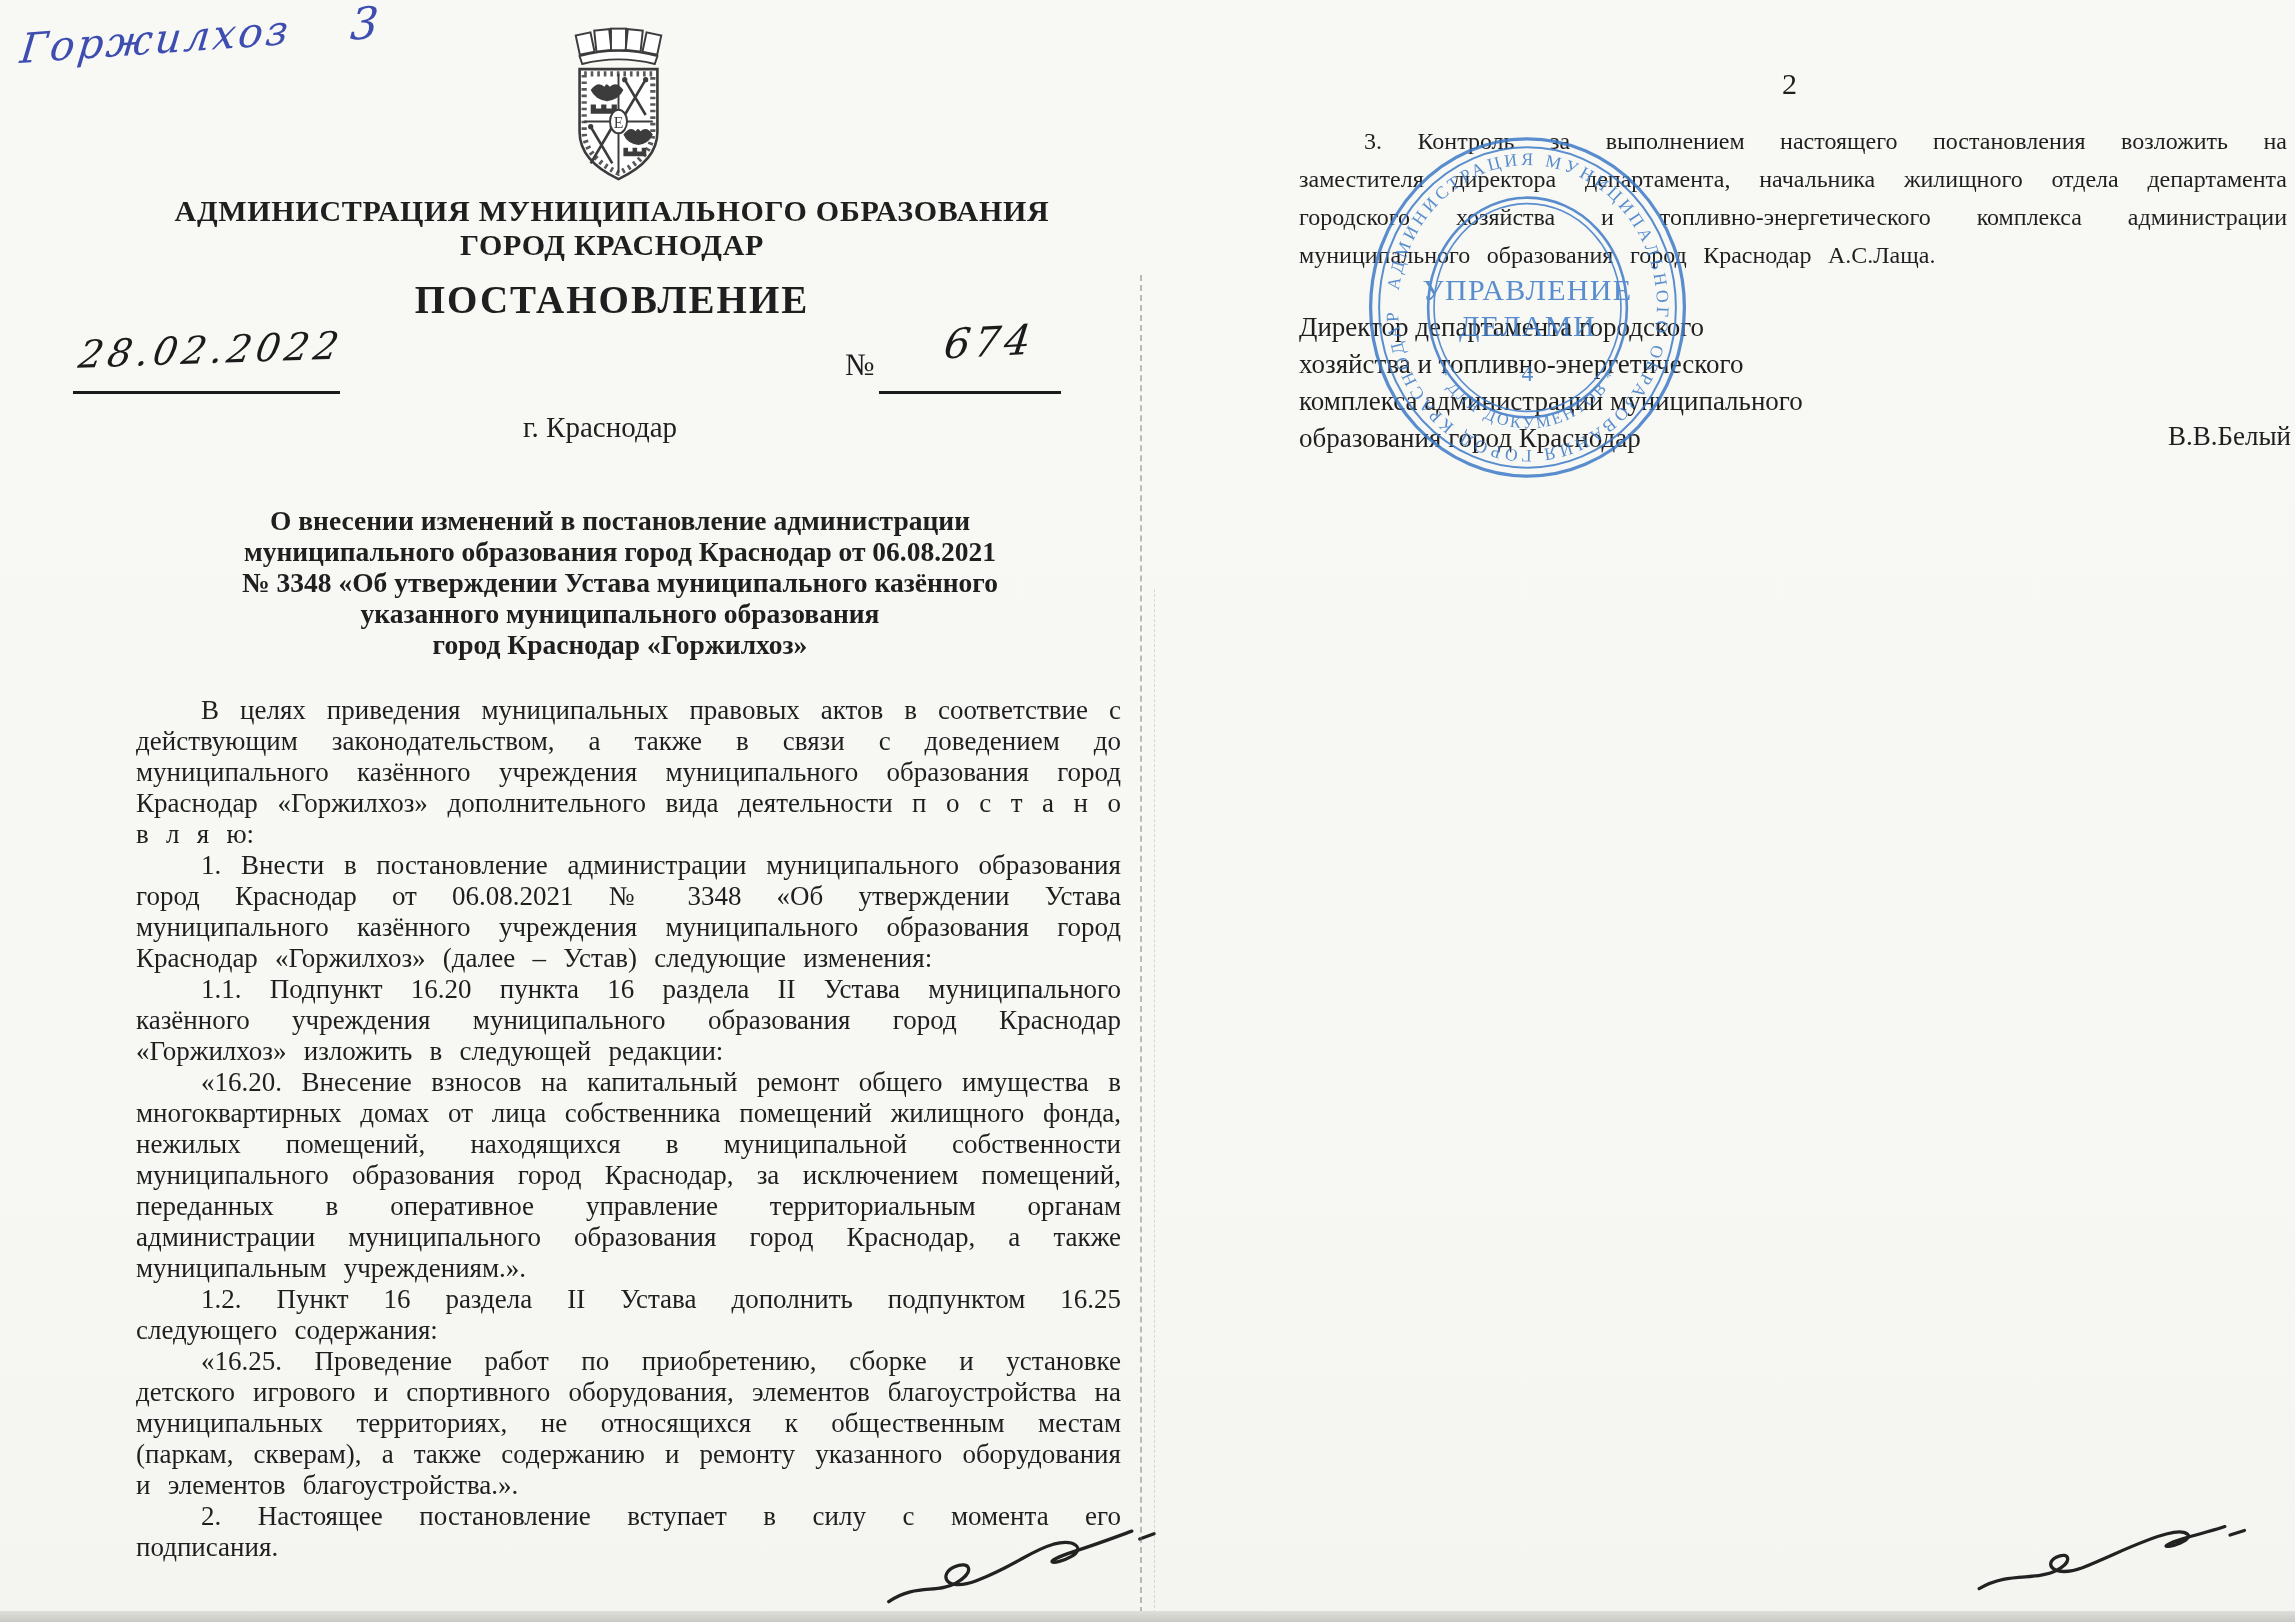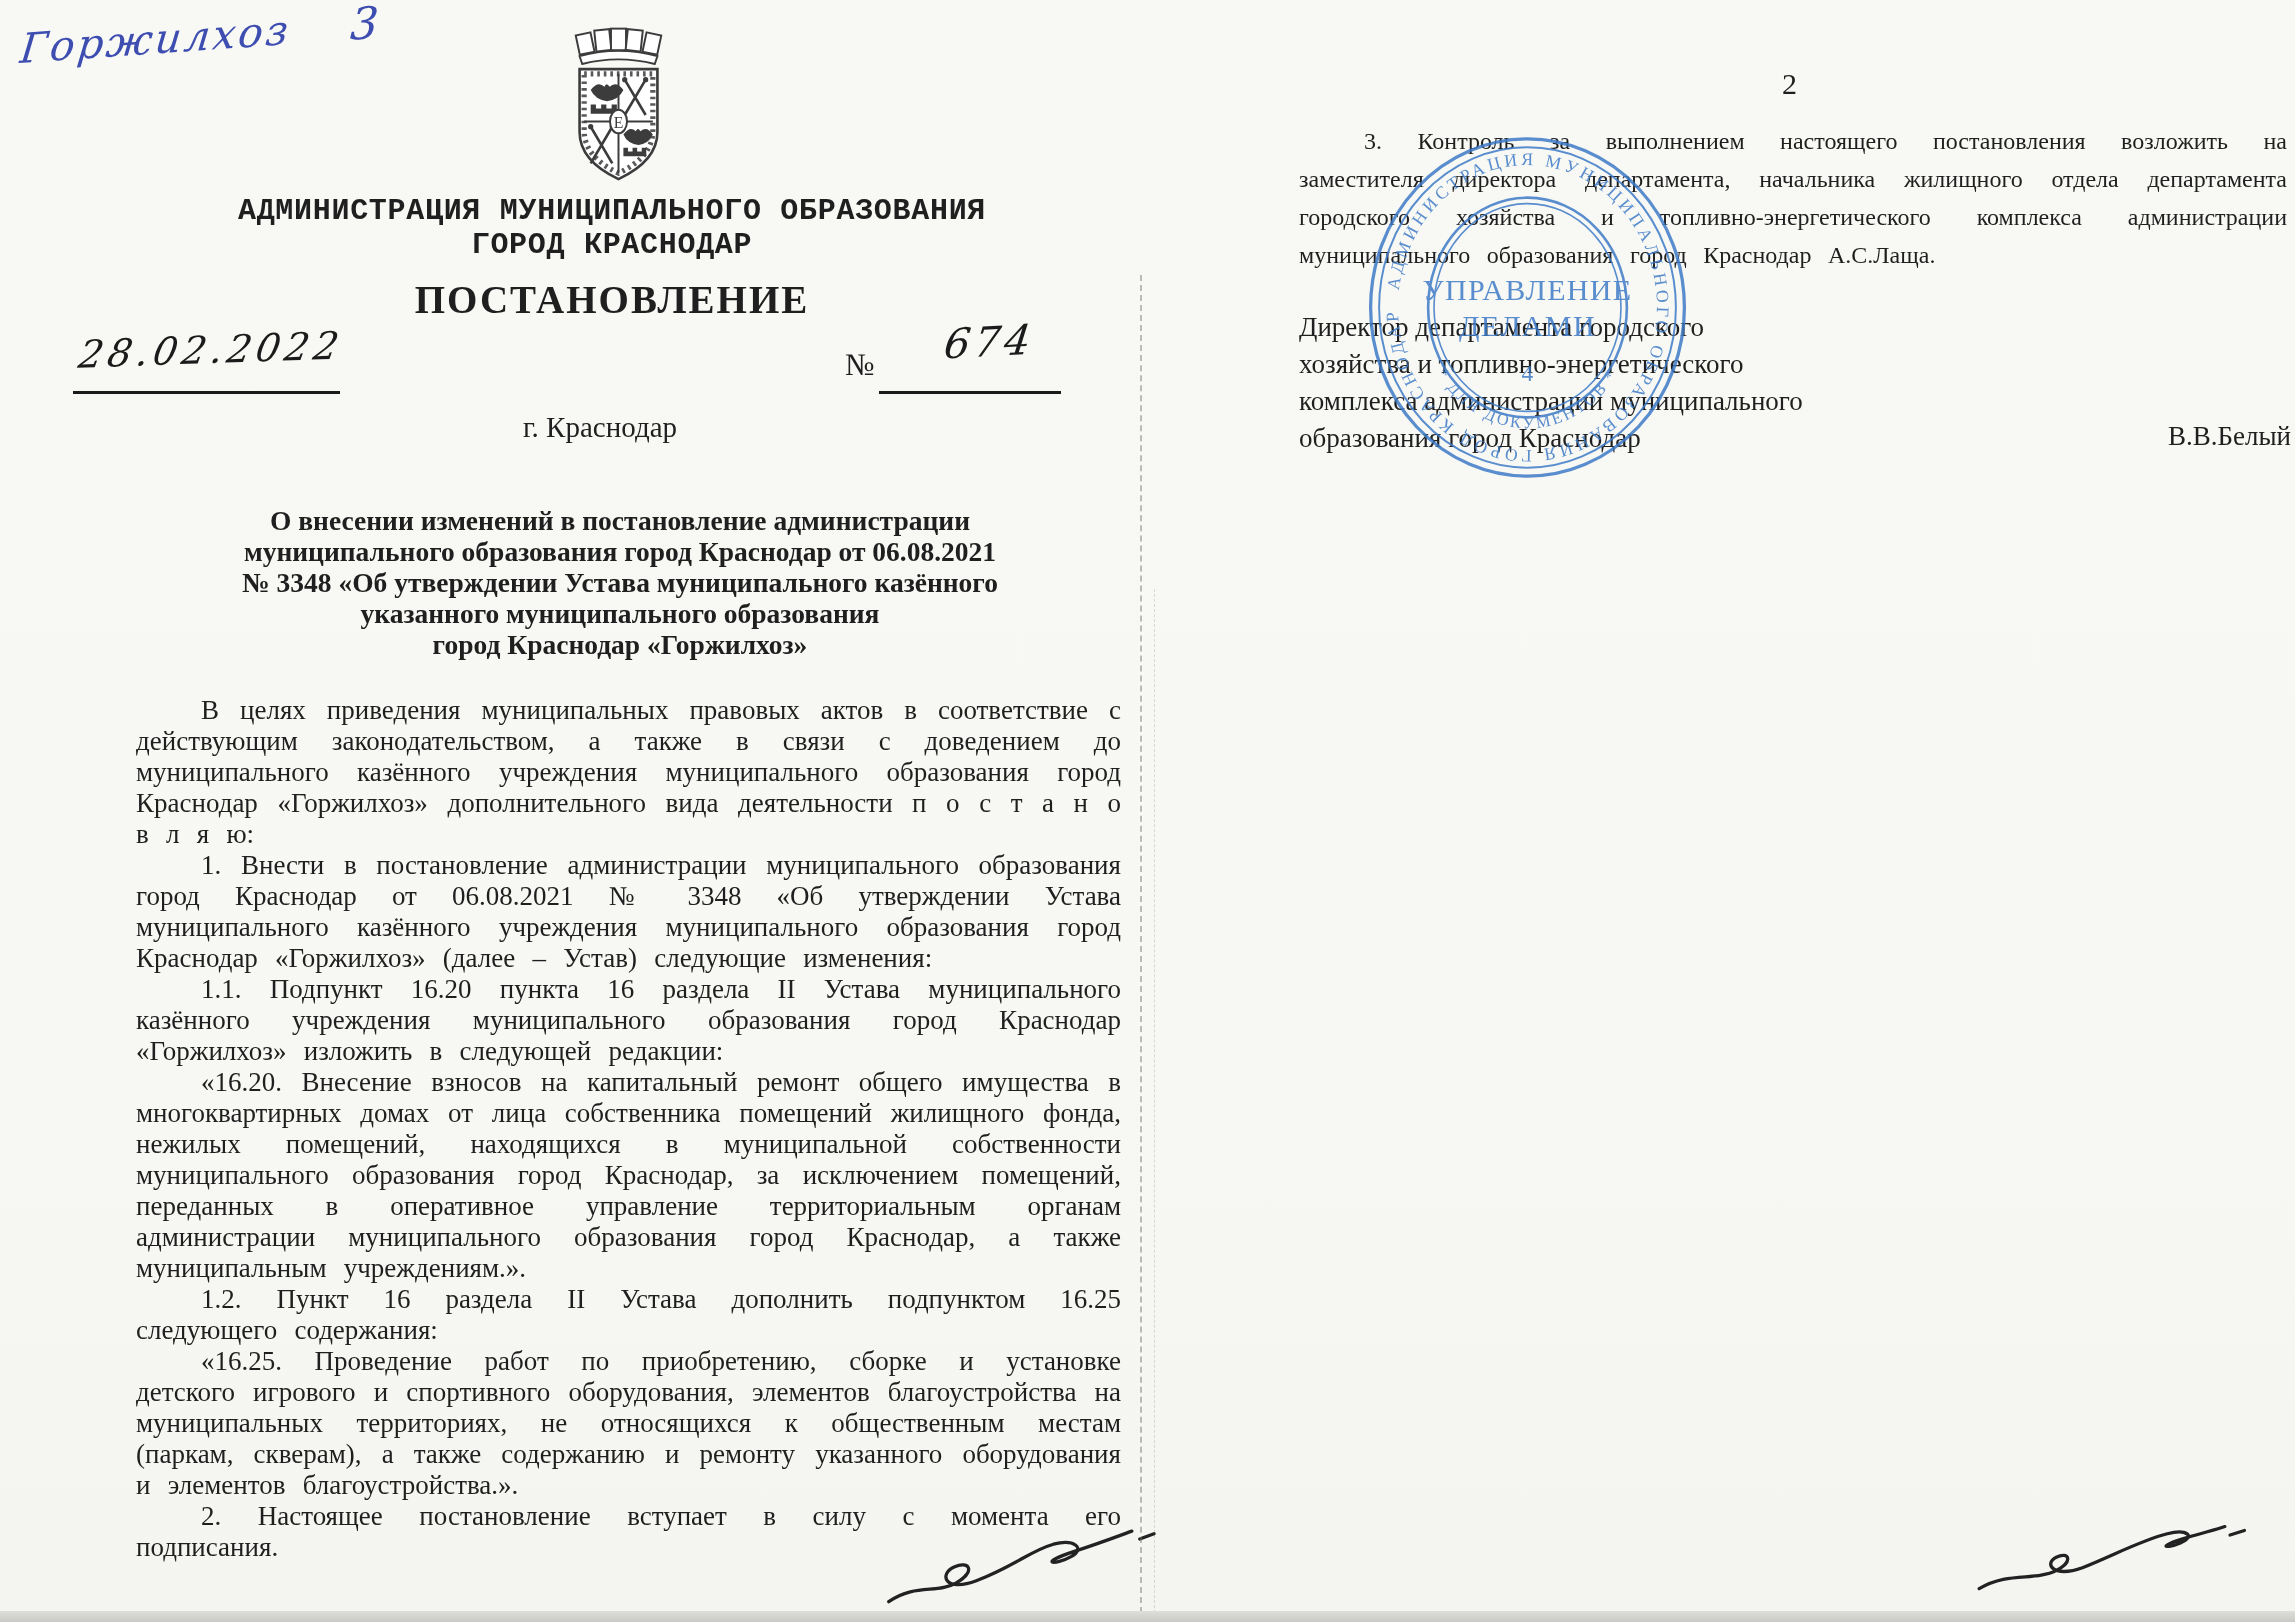--- a/index.html
+++ b/index.html
@@ -10,21 +10,21 @@
   }
   .abs{position:absolute;}
   
   .pen-note{
     left:19.6px;top:9.2px;width:366px;font-family:"DejaVu Serif",serif;
     font-style:italic;color:#3d4db0;transform:rotate(-4deg);
   }
   .pen-note .w{font-size:41px;letter-spacing:2.6px;display:inline-block;transform:skewX(-10deg);}
   .pen-note .n{font-size:44px;display:inline-block;margin-left:60px;transform:skewX(-8deg);}
   .org-header{left:164px;top:194px;width:896px;text-align:center;font-weight:bold;}
-  .org-line{font-size:30px;line-height:34px;letter-spacing:0.7px;font-family:Liberation Mono, monospace;}
+  .org-line{font-size:30px;line-height:34px;letter-spacing:0.7px;}
   .doc-type{left:164px;top:277px;width:896px;text-align:center;font-weight:bold;
             font-size:39px;letter-spacing:2px;}
   .hand{font-family:"DejaVu Serif",serif;font-style:italic;color:#1b1b1b;}
   .date-hand{left:77px;top:328px;width:268px;text-align:center;font-size:38px;
              letter-spacing:4.6px;transform:rotate(-2deg) skewX(-12deg);}
   .date-line{left:73px;top:391px;width:267px;height:2.6px;background:#1a1a1a;}
   .num-label{left:845px;top:347px;font-size:31px;}
   .num-hand{left:898px;top:318px;width:183px;text-align:center;font-size:41px;
             letter-spacing:3.9px;transform:rotate(-3deg) skewX(-10deg);}
   .num-line{left:879px;top:391px;width:182px;height:2.6px;background:#1a1a1a;}

